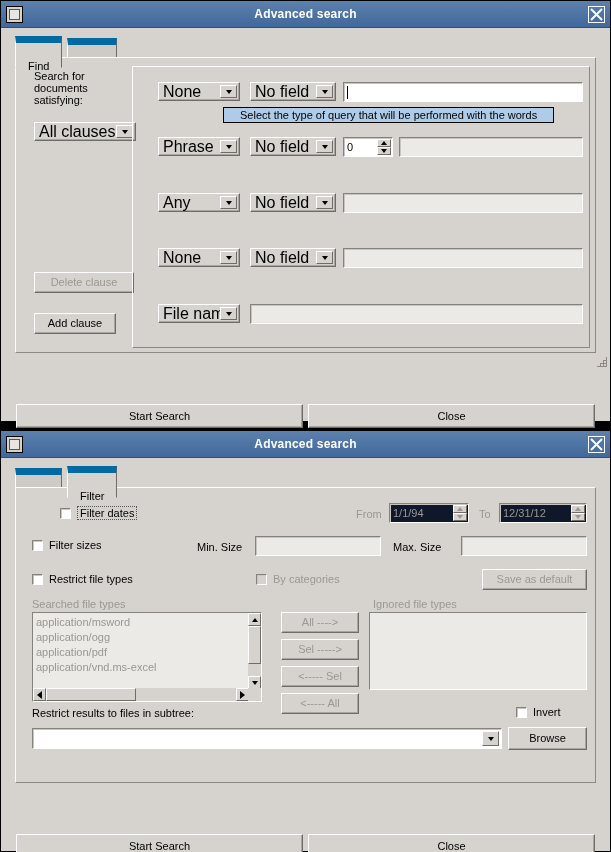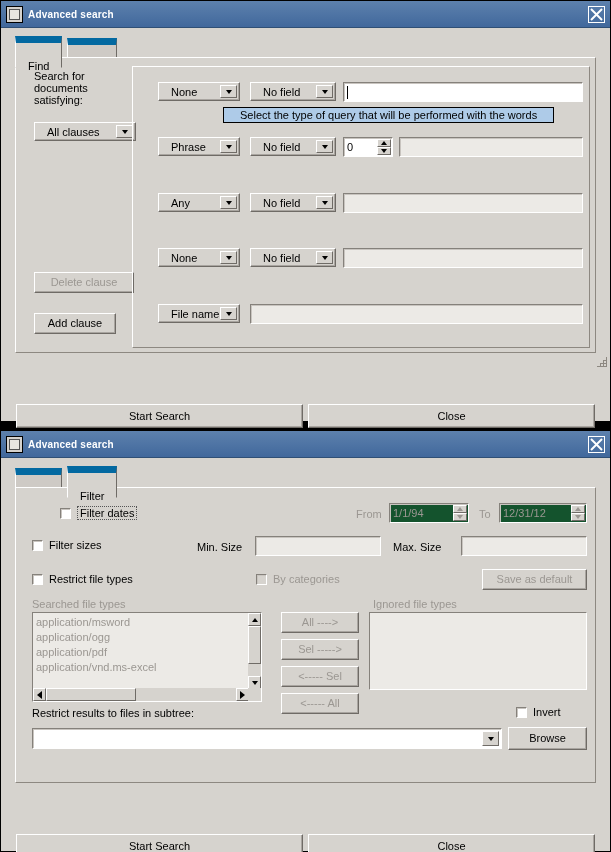--- a/index.html
+++ b/index.html
@@ -31,24 +31,24 @@
   .titlebar {
     height: 26px;
     background: linear-gradient(#5d81ad, #41689c);
     display: flex;
     align-items: center;
     position: relative;
     border-bottom: 1px solid #2f4f75;
   }
   .titlebar .title {
     flex: 1;
-    text-align: left;
+    text-align: center;
     color: #fff;
     font-weight: bold;
-    font-size: 10px;
+    font-size: 12px;
     letter-spacing: 0.2px;
   }
   .tb-btn {
     width: 17px;
     height: 17px;
     margin: 0 5px;
     box-sizing: border-box;
     display: flex;
     align-items: center;
     justify-content: center;
@@ -141,35 +141,35 @@
     border-left: 1px solid #85817b;
     border-right: 1px solid #fff;
     border-bottom: 1px solid #fff;
     box-shadow: inset 1px 1px 0 #c8c4bf;
     box-sizing: border-box;
     font-size: 11px;
     padding: 0 3px;
     display: flex;
     align-items: center;
   }
-  .field.disabled { background: #14532d; color: #9b9792; }
+  .field.disabled { background: #0f172a; color: #9b9792; }
   .field.gray { background: #eceae6; }
 
   .combo {
     background: #d6d3ce;
     border-top: 1px solid #fff;
     border-left: 1px solid #fff;
     border-right: 1px solid #6f6b66;
     border-bottom: 1px solid #6f6b66;
     box-shadow: inset -1px -1px 0 #a9a5a0;
     box-sizing: border-box;
-    font-size: 11px;
+    font-size: 16px;
     display: flex;
     align-items: center;
-    padding-left: 12px;
+    padding-left: 4px;
     position: relative;
   }
   .combo .arrowbox {
     position: absolute;
     right: 2px;
     top: 2px;
     bottom: 2px;
     width: 15px;
     background: #d6d3ce;
     border-top: 1px solid #fff;

